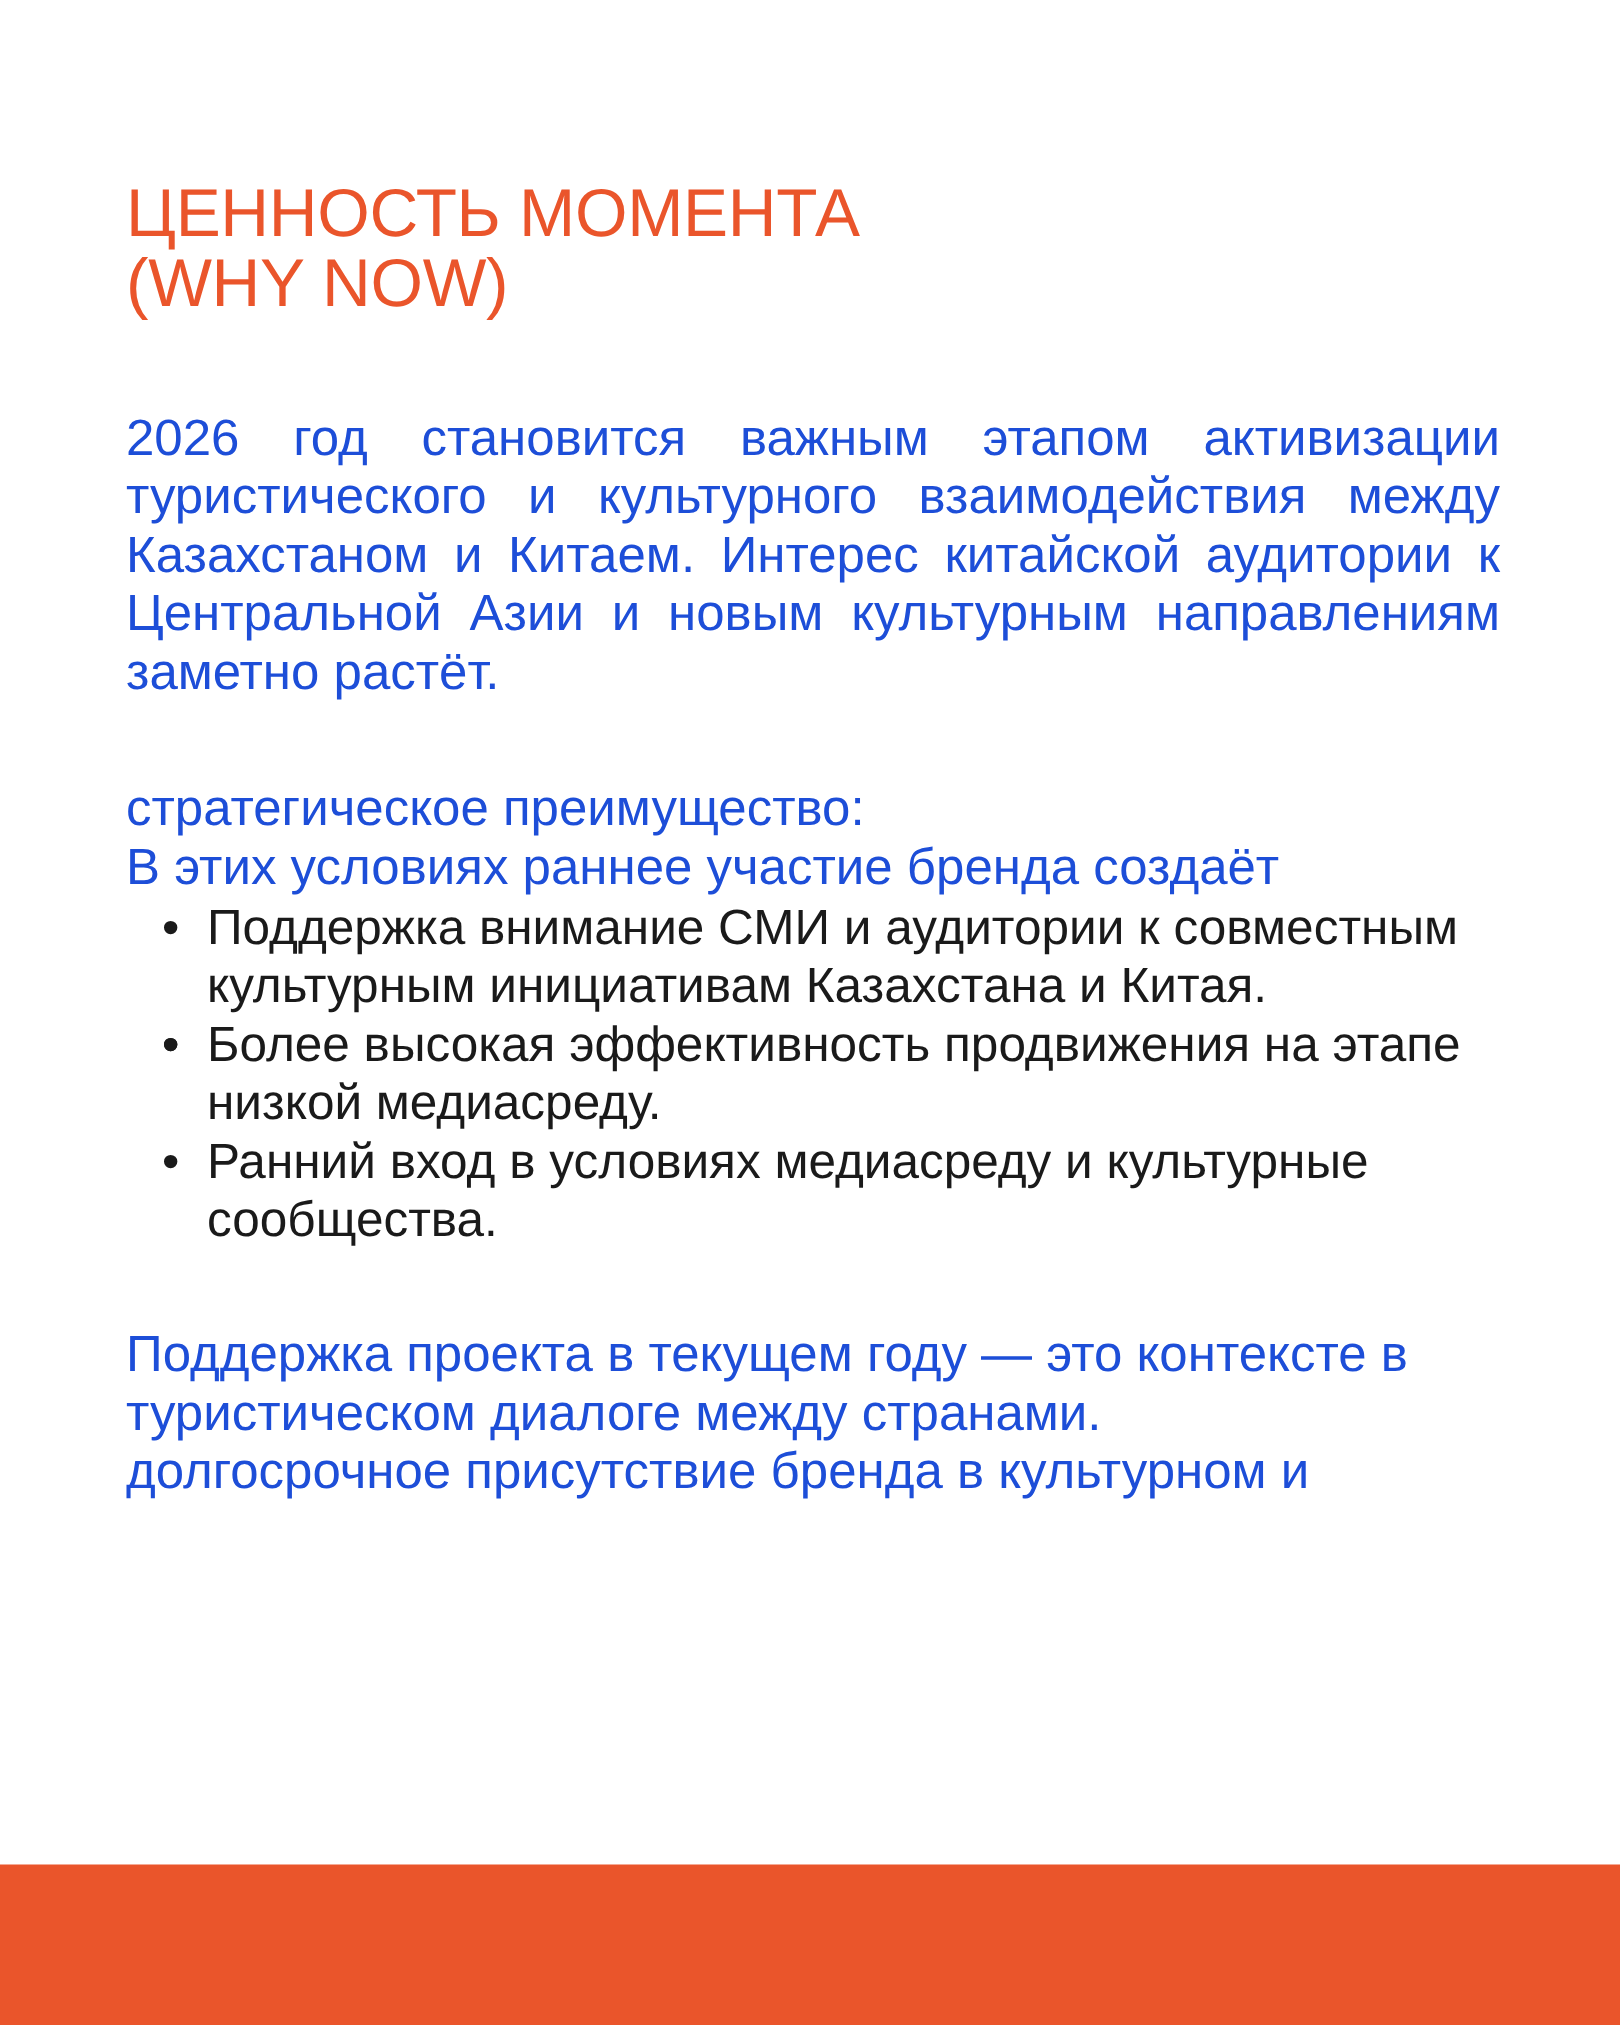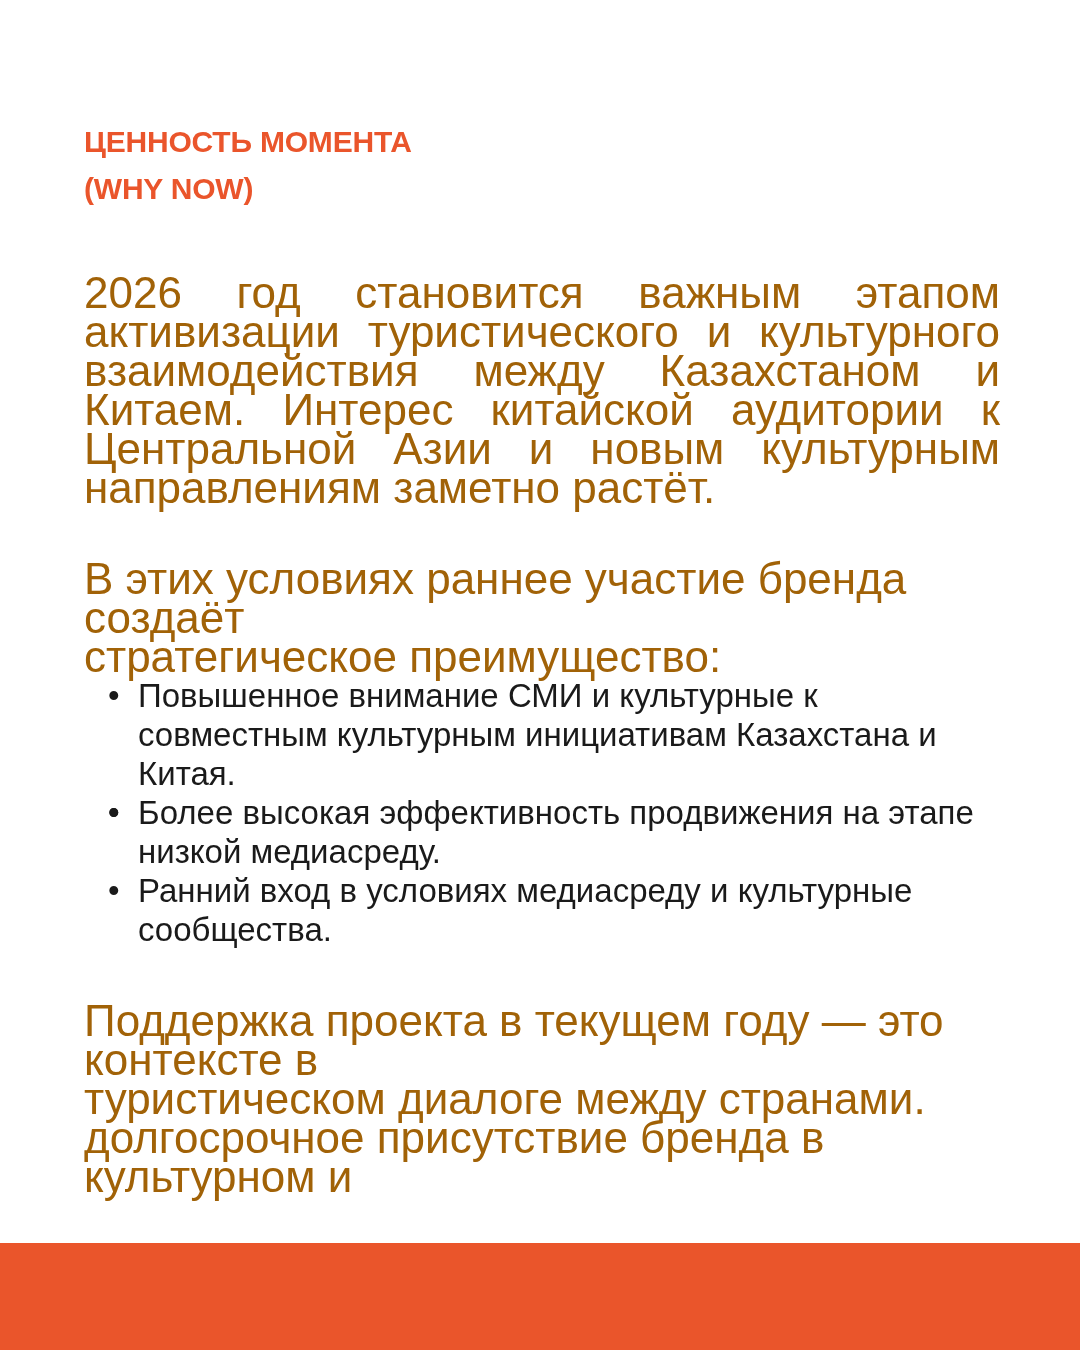--- a/index.html
+++ b/index.html
@@ -26,35 +26,35 @@
   .content {
     position: absolute;
     left: 84px;
     top: 118px;
     width: 916px;
   }
 
   
   .title {
     color: #EA552B;
-    font-weight: 700;
-    font-size: 30px;
+    font-weight: 400;
+    font-size: 45px;
     line-height: 47px;
     letter-spacing: -0.2px;
     margin: 0 0 0 0;
     white-space: nowrap;
   }
   .title-line {
     display: block;
   }
 
   
   .body-block {
-    color: #a16207;
-    font-size: 44px;
+    color: #1d4ed8;
+    font-size: 34px;
     line-height: 39px;
     font-weight: 400;
   }
 
   .para-justified {
     text-align: justify;
     text-justify: inter-word;
     width: 916px;
     margin: 0;
   }
@@ -116,28 +116,28 @@
       <span class="title-line">(WHY NOW)</span>
     </h1>
 
     <div class="gap-lg"></div>
 
     <p class="body-block para-justified">2026 год становится важным этапом активизации туристического и культурного взаимодействия между Казахстаном и Китаем. Интерес китайской аудитории к Центральной Азии и новым культурным направлениям заметно растёт.</p>
 
     <div class="gap-md"></div>
 
     <p class="body-block para-left">
+      <span class="nowrap-line">стратегическое преимущество:</span>
       <span class="nowrap-line">В этих условиях раннее участие бренда создаёт</span>
-      <span class="nowrap-line">стратегическое преимущество:</span>
     </p>
 
     <ul class="bullets">
       <li class="bullet-item">
         <span class="bullet-marker">•</span>
-        <span>Повышенное внимание СМИ и культурные к совместным культурным инициативам Казахстана и Китая.</span>
+        <span>Поддержка внимание СМИ и аудитории к совместным культурным инициативам Казахстана и Китая.</span>
       </li>
       <li class="bullet-item">
         <span class="bullet-marker">•</span>
       </li>
       <li class="bullet-item">
         <span class="bullet-marker">•</span>
         <span>Более высокая эффективность продвижения на этапе низкой медиасреду.</span>
       </li>
       <li class="bullet-item">
         <span class="bullet-marker">•</span>

